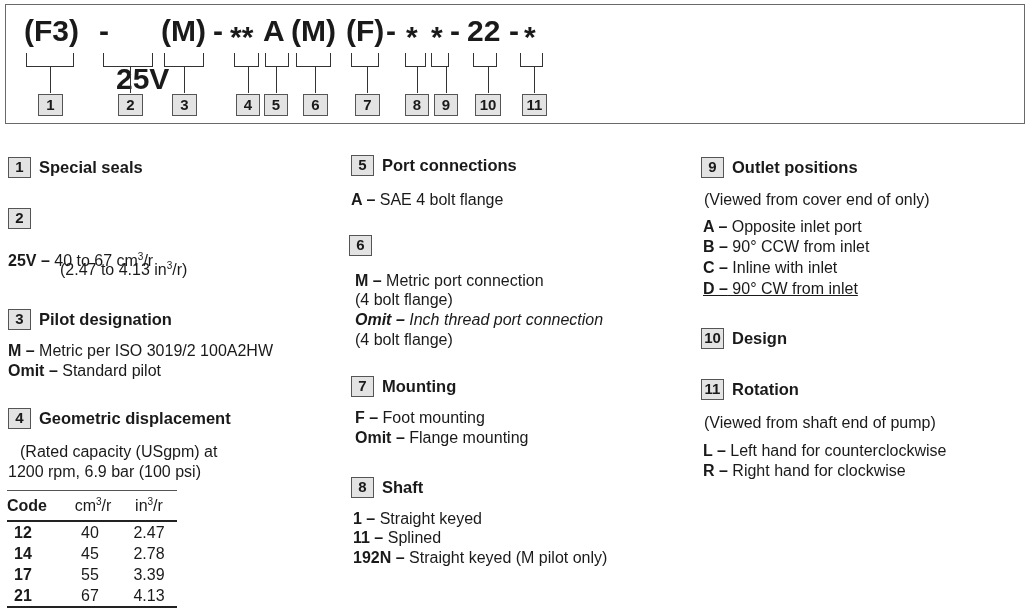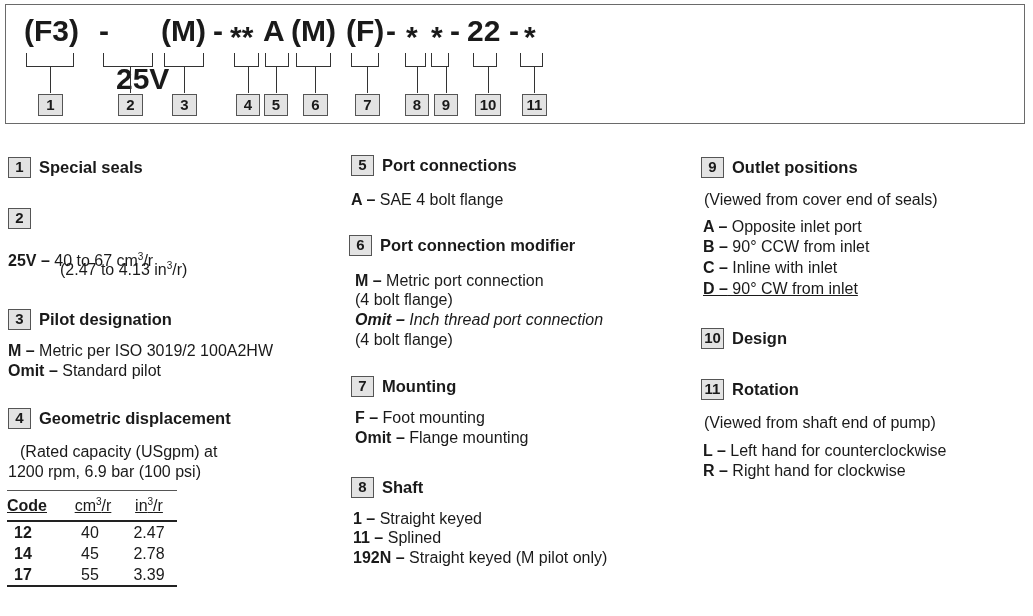--- a/index.html
+++ b/index.html
@@ -105,21 +105,21 @@
       left: 7px; top: 490px;
       width: 170px;
       border-collapse: collapse;
       font-size: 16px;
     }
     #disp-table th, #disp-table td {
       padding: 0;
       height: 21px;
       line-height: 21px;
     }
-    #disp-table thead tr { border-top: 1.5px solid #555; border-bottom: 2px solid #222; text-decoration: underline; }
+    #disp-table thead tr { border-top: 1.5px solid #555; border-bottom: 2px solid #222; }
     #disp-table thead th { height: 29px; }
     #disp-table tbody tr:last-child { border-bottom: 2px solid #222; }
     #disp-table th.c-code { text-align: left; font-weight: bold; width: 58px; }
     #disp-table th.c-cm { text-align: center; font-weight: normal; width: 56px; }
     #disp-table th.c-in { text-align: center; font-weight: normal; width: 56px; }
     #disp-table td.c-code { font-weight: bold; padding-left: 7px; }
     #disp-table td.c-cm { text-align: center; padding-right: 6px; }
     #disp-table td.c-in { text-align: center; }
   </style>
 </head>
@@ -231,34 +231,38 @@
       <tr>
         <td class="c-code">14</td>
         <td class="c-cm">45</td>
         <td class="c-in">2.78</td>
       </tr>
       <tr>
         <td class="c-code">17</td>
         <td class="c-cm">55</td>
         <td class="c-in">3.39</td>
       </tr>
+      <tr>
+        <td class="c-code">21</td>
+        <td class="c-cm">67</td>
+        <td class="c-in">4.13</td>
+      </tr>
     </tbody>
 </table>
 
 <div class="sec-head" style="left:351px; top:154px;">
   <span class="num-badge" style="width:23px;">5</span>
   <span class="sec-title">Port connections</span>
 </div>
 <div class="line" style="left:351px; top:190px;">
   <b>A –</b><span> SAE 4 bolt flange</span>
 </div>
 
 <div class="sec-head" style="left:349px; top:234px;">
   <span class="num-badge" style="width:23px;">6</span>
-  <span class="sec-title">Port connection modifier</span>
 </div>
 <div class="line" style="left:355px; top:271px;">
   <b>M –</b><span> Metric port connection</span>
 </div>
 <div class="line" style="left:355px; top:290px;">(4 bolt flange)</div>
 <div class="line" style="left:355px; top:310px;font-style:italic;">
   <b>Omit –</b><span> Inch thread port connection</span>
 </div>
 <div class="line" style="left:355px; top:330px;">(4 bolt flange)</div>
 
@@ -284,21 +288,21 @@
   <b>11 –</b><span> Splined</span>
 </div>
 <div class="line" style="left:353px; top:548px;">
   <b>192N –</b><span> Straight keyed (M pilot only)</span>
 </div>
 
 <div class="sec-head" style="left:701px; top:156px;">
   <span class="num-badge" style="width:23px;">9</span>
   <span class="sec-title">Outlet positions</span>
 </div>
-<div class="line" style="left:704px; top:190px;">(Viewed from cover end of seals)</div>
+<div class="line" style="left:704px; top:190px;">(Viewed from cover end of only)</div>
 <div class="line" style="left:703px; top:217px;">
   <b>A –</b><span> Opposite inlet port</span>
 </div>
 <div class="line" style="left:703px; top:237px;">
   <b>B –</b><span> 90° CCW from inlet</span>
 </div>
 <div class="line" style="left:703px; top:258px;">
   <b>C –</b><span> Inline with inlet</span>
 </div>
 <div class="line" style="left:703px; top:279px;text-decoration:underline;">

